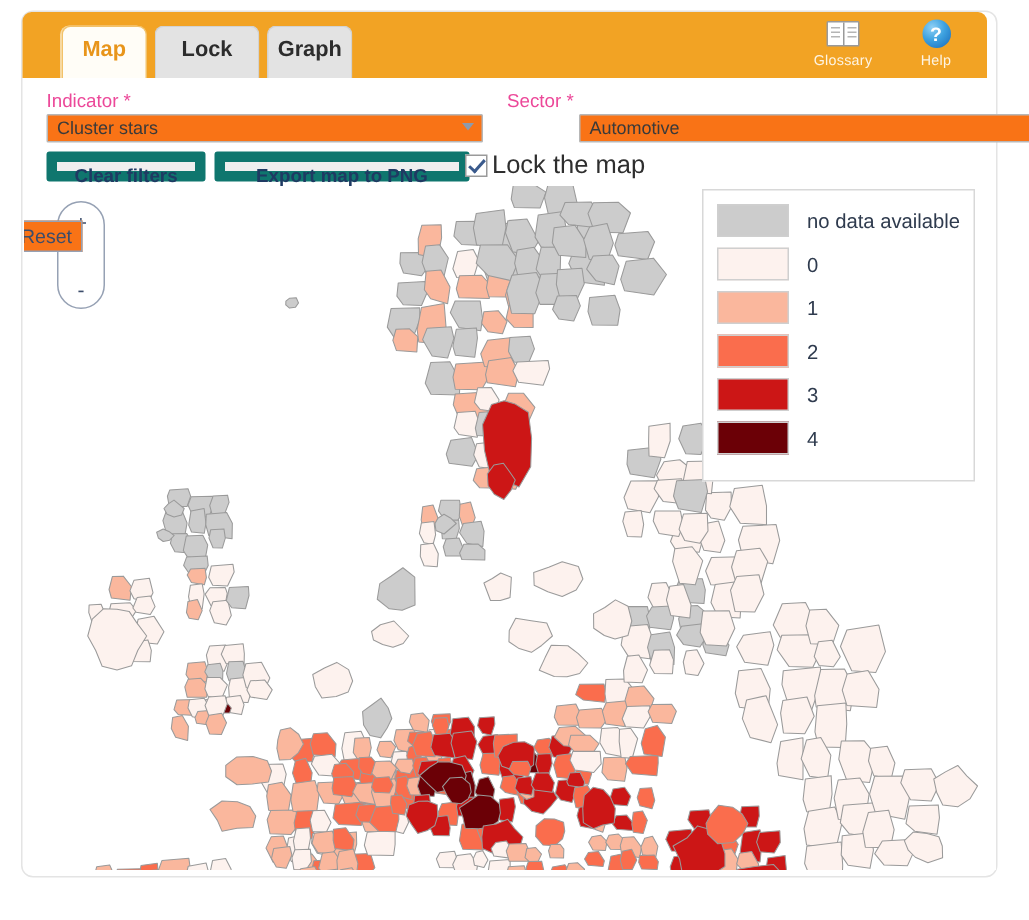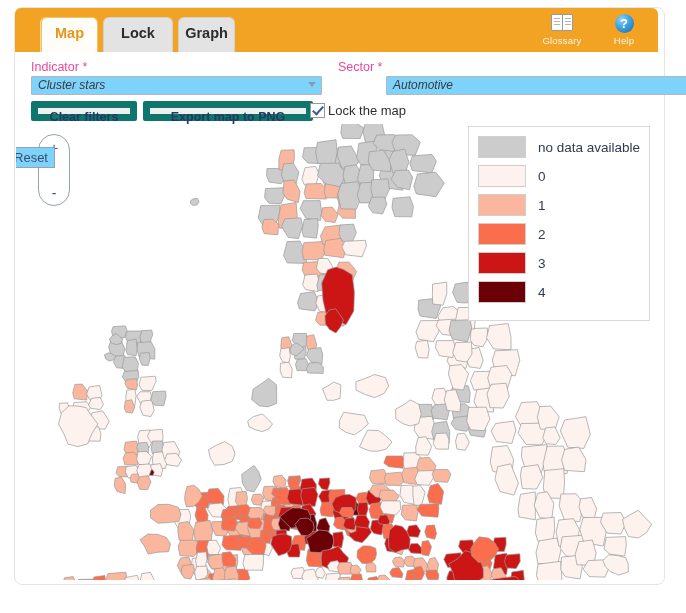--- a/index.html
+++ b/index.html
@@ -185,28 +185,27 @@
     background: #dcdcdc;
     border: 1px solid #a9a9a9;
     vertical-align: -1px;
     margin-left: 3px;
     box-sizing: border-box;
   }
 
   .sel {
     position: absolute;
     height: 19px;
-    background: #7dd3fc;
+    background: #f97316;
     border: 1px solid #b7b7b7;
     border-radius: 1px;
     font-size: 12px;
     color: #3a3a3a;
     box-sizing: border-box;
     cursor: pointer;
-    font-style: italic;
   }
   .sel .val {
     position: absolute;
     left: 6px; top: 0;
     line-height: 17px;
   }
   .sel .arrow {
     position: absolute;
     right: 5px; top: 5px;
     width: 0; height: 0;
@@ -235,21 +234,21 @@
   #btn-clear  { left: 15px; top: 49px; width: 106px; }
   #btn-export { left: 127px; top: 49px; width: 170px; }
 
   .lock-wrap {
     position: absolute;
     left: 294px; top: 48px;
     height: 20px;
     display: flex;
     align-items: center;
     gap: 3px;
-    font-size: 13px;
+    font-size: 17px;
     color: #2e2e2e;
     cursor: pointer;
     user-select: none;
   }
   .chk {
     width: 15px; height: 15px;
     background: #ffffff;
     border: 1px solid #9a9a9a;
     position: relative;
     box-sizing: border-box;
@@ -297,21 +296,21 @@
     color: #3c4d6b;
     cursor: pointer;
     user-select: none;
   }
   .zoomctl .zplus  { top: 3px; }
   .zoomctl .zminus { top: 48px; }
   .zreset {
     position: absolute;
     left: -9px; top: 23px;
     width: 48px; height: 21px;
-    background: #7dd3fc;
+    background: #f97316;
     border: 1px solid #96a1b4;
     font-size: 13px;
     color: #3c4d6b;
     line-height: 19px;
     text-align: center;
     cursor: pointer;
     user-select: none;
     box-sizing: border-box;
     z-index: 6;
   }

